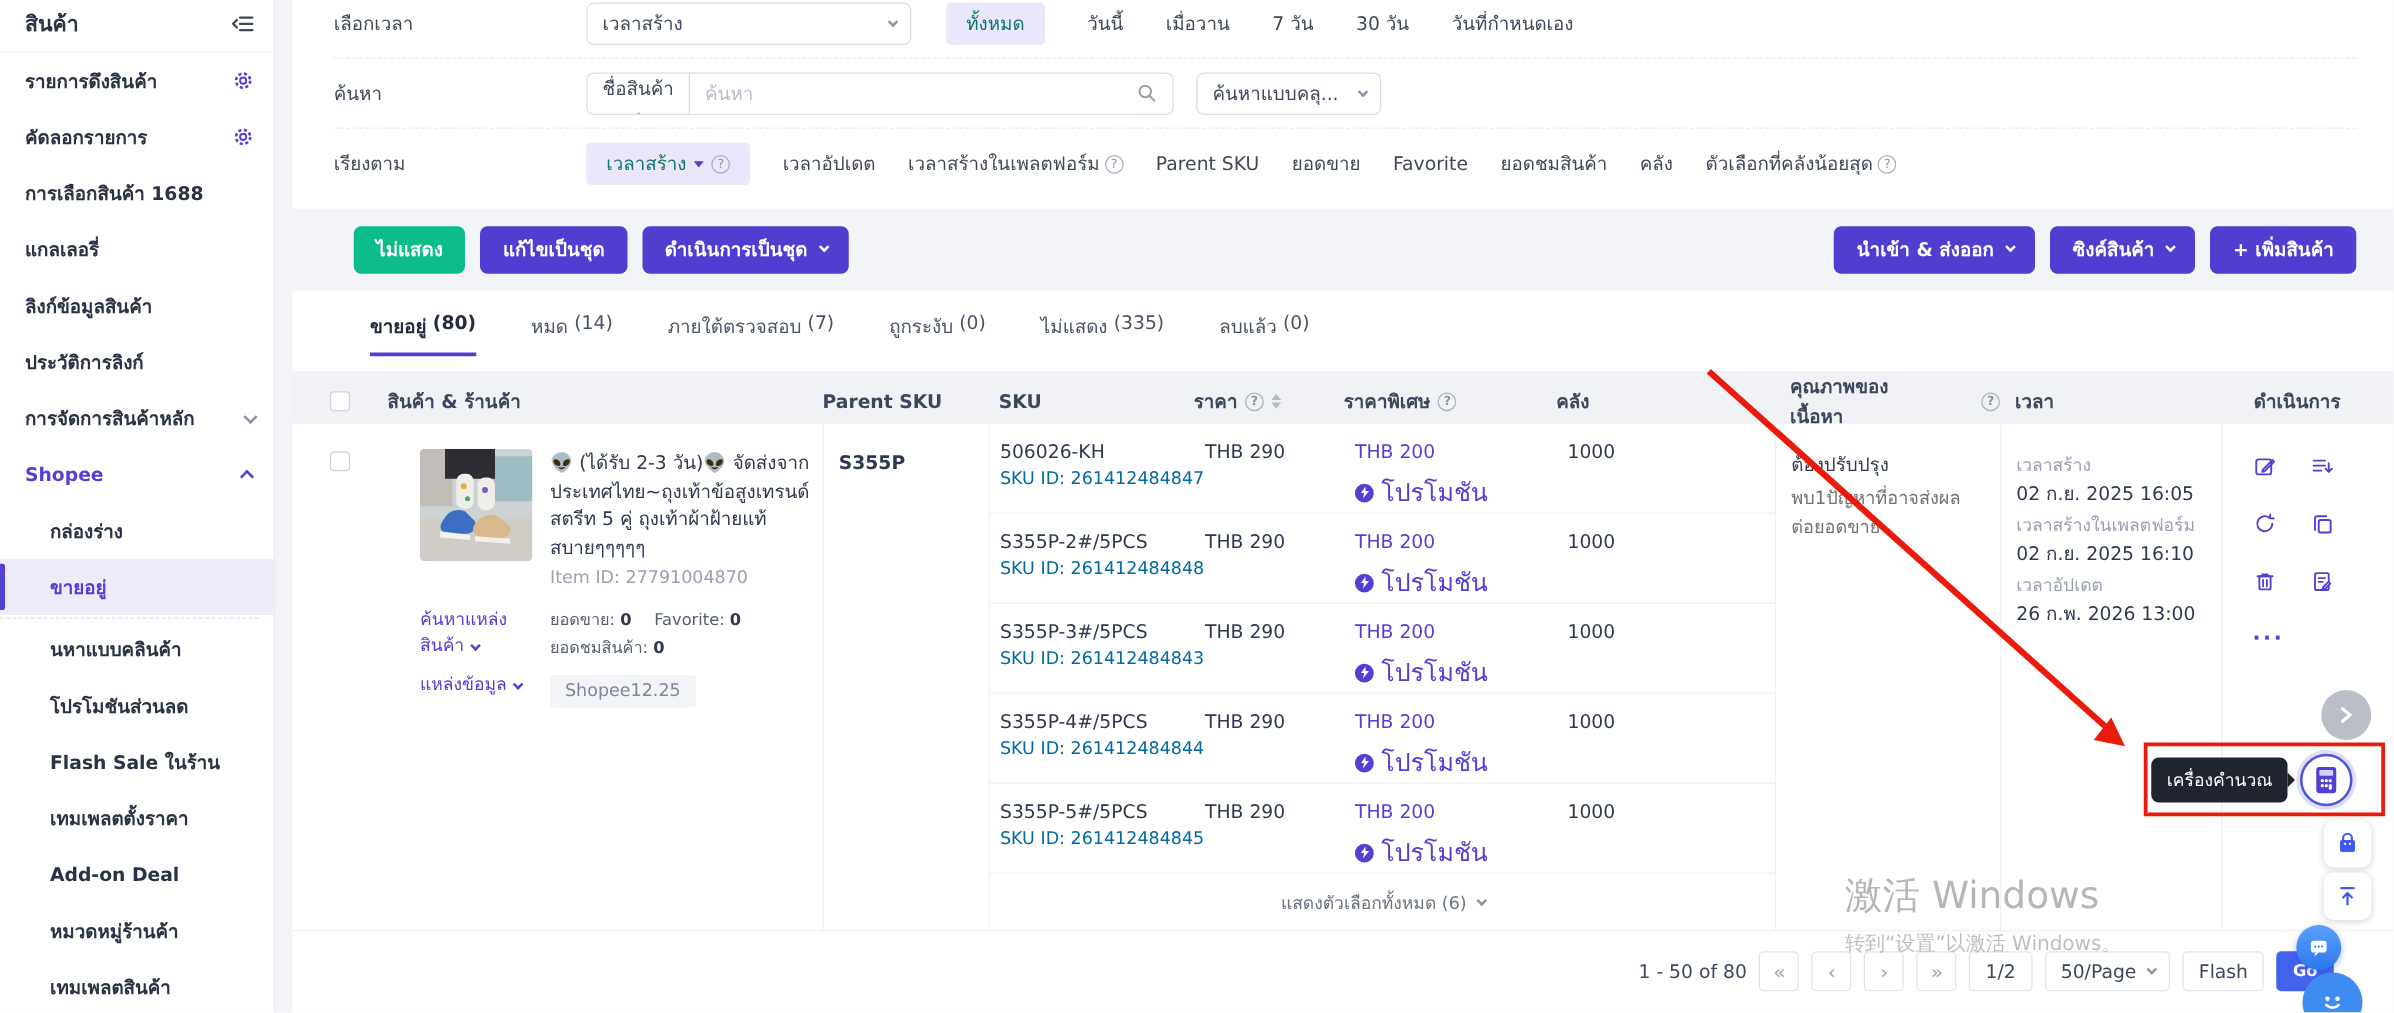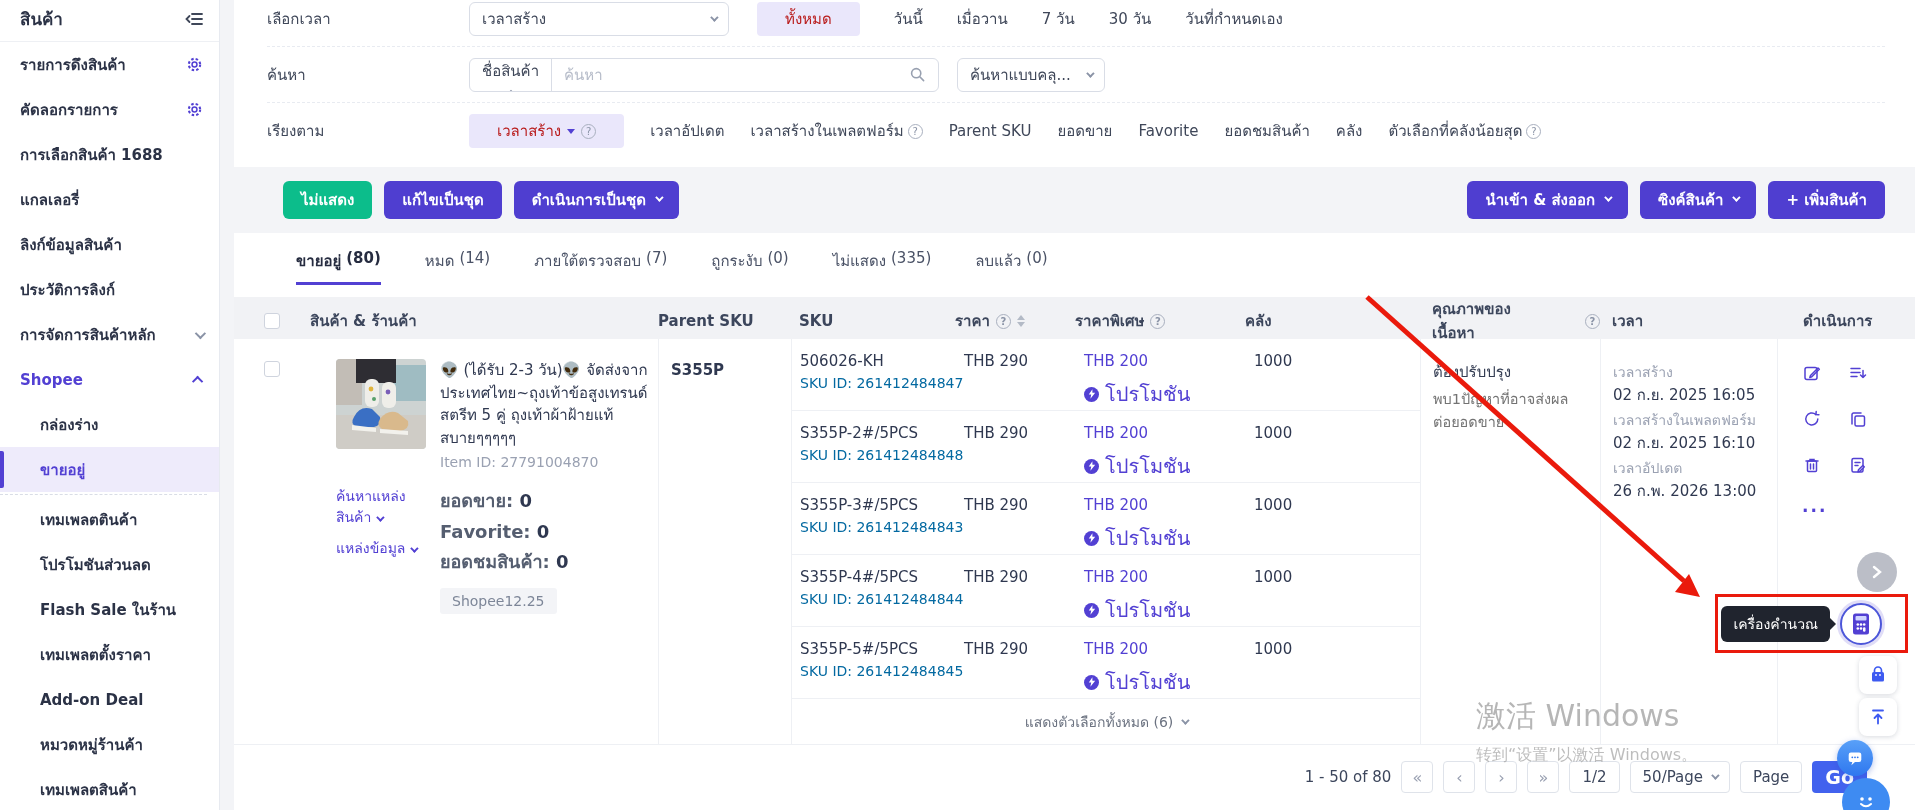--- a/index.html
+++ b/index.html
@@ -32,21 +32,21 @@
   .main { flex:1; position:relative; overflow:hidden; }
 
   .filter-card { background:#fff; margin-left:14px; height:167px; overflow:hidden; padding:0 30px 0 33px;}
   .f-row { display:flex; align-items:center; height:56px; border-bottom:1px dashed #e8ebf1;}
   .f-row:first-child { margin-top:-9px; }
   .f-row:last-child { border-bottom:none; }
   .f-label { width:202px; flex-shrink:0; color:#3f4759; }
   .sel { height:34px; border:1px solid #d9dde6; border-radius:6px; display:flex; align-items:center; justify-content:space-between; gap:10px; padding:0 12px; color:#3f4759; background:#fff; cursor:pointer;}
   .time-sel { width:260px; }
   .opts { display:flex; align-items:center; gap:34px; margin-left:28px; color:#3f4759;}
-  .pill { background:#eae7fb; color:#b91c1c; padding:5px 28px; border-radius:4px; display:inline-flex; align-items:center; gap:6px;}
+  .pill { background:#eae7fb; color:#0f766e; padding:5px 16px; border-radius:4px; display:inline-flex; align-items:center; gap:6px;}
   .search-combo { display:flex; align-items:stretch; height:34px; border:1px solid #d9dde6; border-radius:6px; overflow:hidden; width:470px; background:#fff;}
   .search-type { display:flex; align-items:center; gap:10px; padding:0 12px; border-right:1px solid #d9dde6; color:#3f4759; cursor:pointer; white-space:nowrap;flex-direction:column;}
   .search-combo input { flex:1; border:none; outline:none; padding:0 12px; font-size:15px; color:#3f4759; font-family:inherit;}
   .search-combo input::placeholder { color:#b6bcc9; }
   .search-ico-wrap { display:flex; align-items:center; padding-right:12px;}
   .fuzzy-sel { width:148px; margin-left:18px; }
   .sort-opts { display:flex; align-items:center; gap:26px; color:#3f4759;}
   .caret-dn { width:0; height:0; border-left:4px solid transparent; border-right:4px solid transparent; border-top:5px solid #5240d3; display:inline-block;}
   .q { width:15px; height:15px; border:1px solid #a9b0bf; border-radius:50%; font-size:10px; color:#8a93a6; display:inline-flex; align-items:center; justify-content:center; flex-shrink:0;}
   .q::before { content:"?"; }
@@ -78,21 +78,21 @@
   .cb { width:16px; height:16px; border:1px solid #cfd4de; border-radius:3px; background:#fff; cursor:pointer;}
 
   .trow { border-bottom:1px solid #eef0f4; }
   .c-check { padding-top:22px; display:flex; justify-content:center; align-items:flex-start;}
   .c-product { padding:20px 10px 0 26px; display:grid; grid-template-columns:90px 1fr; column-gap:14px; row-gap:16px; align-content:start;}
   .p-img { width:90px; height:90px; border-radius:4px; overflow:hidden; }
   .p-title { font-size:15px; line-height:1.5; color:#2f3850;}
   .p-itemid { color:#9aa1b2; font-size:14px; margin-top:5px;}
   .p-links { color:#5240d3; font-size:14px; line-height:1.5; display:flex; flex-direction:column; gap:10px;}
   .p-link { cursor:pointer; }
-  .p-stats { color:#555e70; font-size:18px; line-height:1.7;font-weight:bold;}
+  .p-stats { color:#555e70; font-size:13px; line-height:1.7;}
   .p-stats b { color:#2f3850; }
   .p-stats .stat { margin-right:14px; white-space:nowrap;}
   .p-tag { display:inline-block; background:#f3f4f7; color:#7d8698; padding:5px 12px; border-radius:3px; margin-top:10px; font-size:14px;}
   .c-parent { border-left:1px solid #eef0f4; padding:22px 6px 0 12px; font-weight:600; color:#2f3850;}
   .c-variants { border-left:1px solid #eef0f4; }
   .vrow { height:72px; border-bottom:1px solid #eef0f4; padding:13px 0 0 8px;}
   .v-sku { color:#2f3850; }
   .v-skuid { color:#0369a1; font-size:14px; margin-top:5px;}
   .v-price { color:#2f3850; }
   .v-special { color:#5240d3; }
@@ -108,21 +108,21 @@
   .c-actions { border-left:1px solid #eef0f4; padding:24px 0 0 24px;}
   .agrid { display:grid; grid-template-columns:46px 46px; row-gap:26px;}
   .aicon { cursor:pointer; color:#5240d3;}
   .more-dots { color:#5240d3; font-weight:700; font-size:17px; letter-spacing:2px; cursor:pointer;}
   .more-dots::before { content:"···"; }
 
   
   .footer { display:flex; justify-content:flex-end; align-items:center; gap:10px; padding:16px 48px 0 0; color:#3c465c;}
   .pg-btn { width:32px; height:32px; border:1px solid #dfe3ea; border-radius:4px; background:#fff; color:#9aa1b2; display:inline-flex; align-items:center; justify-content:center; font-size:16px; cursor:pointer;}
   .pg-box { height:32px; border:1px solid #dfe3ea; border-radius:4px; background:#fff; display:inline-flex; align-items:center; gap:8px; padding:0 12px; color:#3c465c; cursor:pointer;}
-  .pg-go { height:32px; border:none; border-radius:4px; background:#4262ee; color:#fff; font-weight:600; padding:0 13px; cursor:pointer; font-family:inherit; font-size:19px;}
+  .pg-go { height:32px; border:none; border-radius:4px; background:#4262ee; color:#fff; font-weight:600; padding:0 13px; cursor:pointer; font-family:inherit; font-size:13px;}
 
   
   .arrow-overlay { position:absolute; left:0; top:0; pointer-events:none; z-index:40;}
   .redbox { position:absolute; left:1495px; top:594px; width:193px; height:59px; border:3px solid #ea1a0c; z-index:41; display:flex; align-items:center; justify-content:flex-end; gap:10px; padding-right:23px;}
   .calc-tip { background:#20242e; color:#fff; font-size:14px; padding:7px 12px; border-radius:6px; position:relative; white-space:nowrap;}
   .calc-tip::after { content:""; position:absolute; right:-6px; top:50%; transform:translateY(-50%); border:6px solid transparent; border-left-color:#20242e; border-right:none;}
   .calc-btn { width:42px; height:42px; border-radius:50%; background:#fff; border:2px solid #4c56d9; box-shadow:0 0 0 3px rgba(82,64,211,.18); display:flex; align-items:center; justify-content:center; cursor:pointer; flex-shrink:0;}
 
   .watermark { position:absolute; left:1256px; top:696px; z-index:30; pointer-events:none; color:#9e9e9e; opacity:.75;}
   .wm1 { font-size:30px; }
@@ -187,21 +187,21 @@
       <span class="chev up purple"></span>
     </div>
     <div class="sb-item child">
       <span>กล่องร่าง</span>
     </div>
     <div class="sb-item child active">
       <span>ขายอยู่</span>
     </div>
     <div class="sb-sep"></div>
     <div class="sb-item child">
-      <span>เทมเพลตตินค้า</span>
+      <span>นหาแบบคลินค้า</span>
     </div>
     <div class="sb-item child">
       <span>โปรโมชันส่วนลด</span>
     </div>
     <div class="sb-item child">
       <span>Flash Sale ในร้าน</span>
     </div>
     <div class="sb-item child">
       <span>เทมเพลตตั้งราคา</span>
     </div>
@@ -597,21 +597,21 @@
       <span>1 - 50 of 80</span>
       <span class="pg-btn">«</span>
       <span class="pg-btn">‹</span>
       <span class="pg-btn">›</span>
       <span class="pg-btn">»</span>
       <span class="pg-box">1/2</span>
       <span class="pg-box">
           <span>50/Page</span>
           <span class="chev down sm"></span>
         </span>
-      <span class="pg-box">Page</span>
+      <span class="pg-box">Flash</span>
       <button class="pg-go">Go</button>
     </div>
   </section>
 
   <svg class="arrow-overlay" width="1695" height="810" viewBox="0 0 1695 810">
     <line x1="1147" y1="297" x2="1464" y2="581" stroke="#ea1a0c" stroke-width="5"></line>
     <polygon points="1480,597 1455,592 1469,574" fill="#ea1a0c"></polygon>
   </svg>
 
   <div class="redbox">

